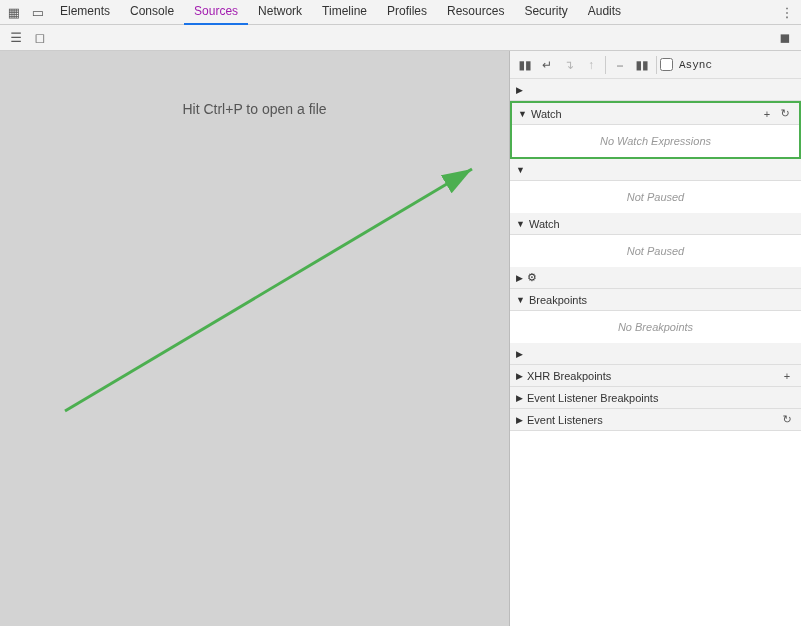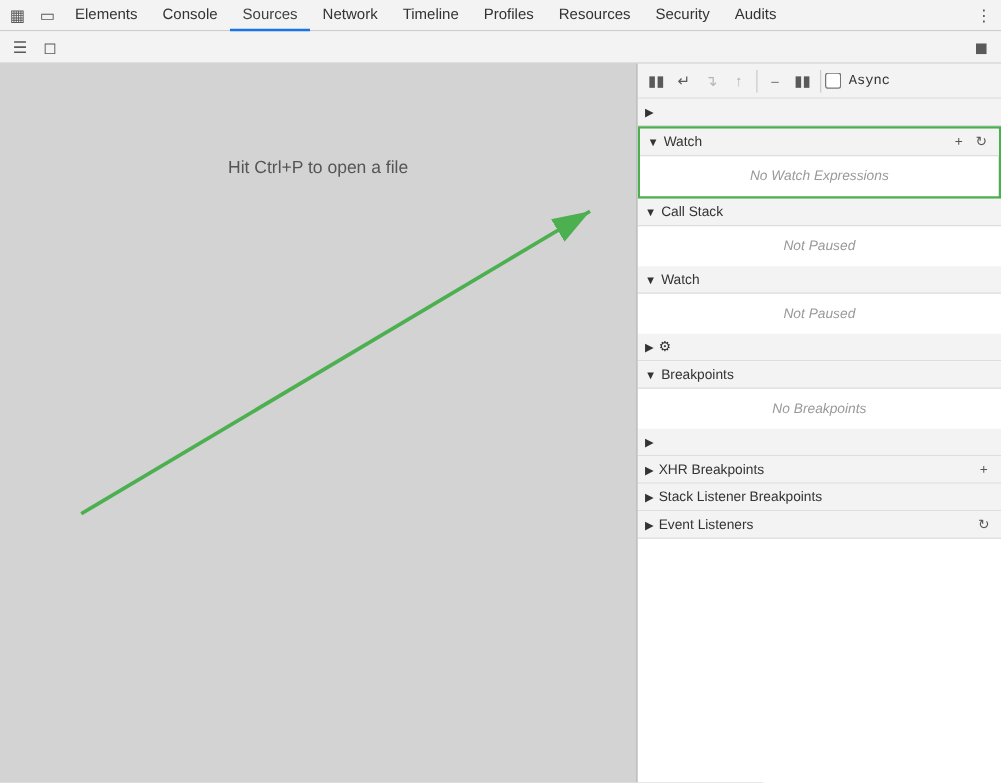--- a/index.html
+++ b/index.html
@@ -11,33 +11,33 @@
     }
     .toolbar-icon-btn {
       width: 24px; height: 24px; display: flex; align-items: center; justify-content: center; cursor: pointer; border: none; background: transparent; border-radius: 2px; font-size: 13px; color: #5a5a5a;
     }
     .tab-bar {
       display: flex; align-items: center; background: #f3f3f3; border-bottom: 1px solid #ccc; height: 25px; padding: 0 2px;
     }
     .tab-item {
       padding: 12px 10px; height: 25px; display: flex; align-items: center; cursor: pointer; font-size: 12px; color: #333; border-bottom: 2px solid transparent; white-space: nowrap;
     }
-    .tab-item.active { border-bottom: 2px solid #1a73e8; color: #404040; }
+    .tab-item.active { border-bottom: 2px solid #1a73e8; color: #a21caf; }
 
     
     .main-layout {
       display: flex; height: calc(626px - 51px);
     }
 
     
     .left-panel {
       width: 510px; min-width: 510px; background: #d3d3d3; position: relative; display: flex; align-items: center; justify-content: center; border-right: 1px solid #bbb;
     }
     .hint-text {
-      color: #555; font-size: 14px; position: absolute; top: 50px; left: 50%; transform: translateX(-50%); white-space: nowrap; margin-top: 24px;
+      color: #555; font-size: 14px; position: absolute; top: 50px; left: 50%; transform: translateX(-50%); white-space: nowrap;
     }
     .arrow-canvas { position: absolute; top: 0; left: 0; width: 510px; height: 575px; pointer-events: none; }
 
     
     .right-panel {
       width: 291px; background: #fff; overflow-y: auto; display: flex; flex-direction: column;
     }
 
     
     .right-toolbar {
@@ -149,21 +149,20 @@
           <div class="action-btn">↻</div>
         </div>
       </div>
       <div class="section-content">
         <div class="section-empty">No Watch Expressions</div>
       </div>
     </div>
 
     <div class="section-header">
       <span class="chevron">▼</span>
-      <span class="label">Call Stack</span>
     </div>
     <div class="section-content">
       <div class="section-empty">Not Paused</div>
     </div>
 
     <div class="section-header">
       <span class="chevron">▼</span>
       <span class="label">Watch</span>
     </div>
     <div class="section-content">
@@ -188,21 +187,21 @@
     </div>
 
     <div class="section-header">
       <span class="chevron">▶</span>
       <span class="label" style="flex:1">XHR Breakpoints</span>
       <div class="action-btn">+</div>
     </div>
 
     <div class="section-header">
       <span class="chevron">▶</span>
-      <span class="label">Stack Listener Breakpoints</span>
+      <span class="label">Event Listener Breakpoints</span>
     </div>
 
     <div class="section-header">
       <span class="chevron">▶</span>
       <span class="label" style="flex:1">Event Listeners</span>
       <div class="action-btn">↻</div>
     </div>
 
   </div>
 </div>

